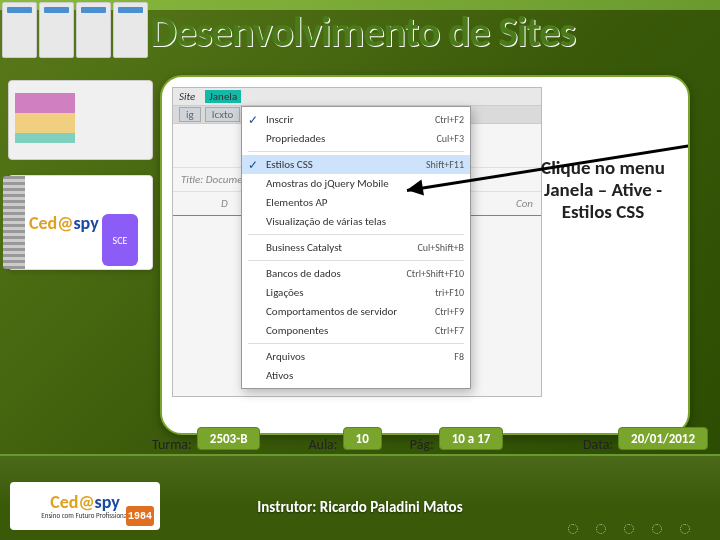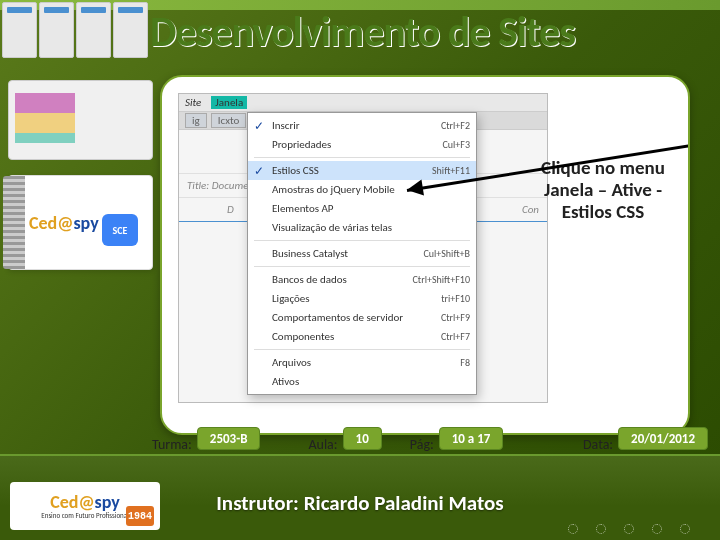--- a/index.html
+++ b/index.html
@@ -2,29 +2,29 @@
 <html><head>
 <meta charset="utf-8">
 <style>
   * { box-sizing: border-box; margin: 0; padding: 0; }
   body { width: 720px; height: 540px; font-family: Calibri, Arial, sans-serif; overflow: hidden; position: relative; background: linear-gradient(135deg, #5a7a1a 0%, #3a5a0a 50%, #2a4a00 100%); }
   .topbar { height: 10px; background: linear-gradient(90deg, #8ab93e, #6a9a2e); }
   .thumbs { position: absolute; top: 0; left: 0; width: 150px; height: 60px; display: flex; gap: 2px; padding: 2px; }
   .thumb { flex: 1; background: #e8e8e8; border: 1px solid #ccc; border-radius: 2px; position: relative; }
   .thumb::after { content: ''; position: absolute; top: 4px; left: 4px; right: 4px; height: 6px; background: #4a90d0; border-radius: 1px; }
   .title { position: absolute; top: 6px; left: 150px; right: 10px; text-align: left; font-size: 42px; font-weight: bold; color: #4a7a1a; text-shadow: 1px 1px 0 #fff; letter-spacing: -1px; }
-  .card { position: absolute; top: 75px; left: 160px; width: 530px; height: 360px; background: #fff; border-radius: 22px; border: 2px solid #7aa52c; box-shadow: 0 3px 10px rgba(0,0,0,.3); padding: 16px; overflow: hidden; }
+  .card { position: absolute; top: 75px; left: 160px; width: 530px; height: 360px; background: #fff; border-radius: 22px; border: 2px solid #7aa52c; box-shadow: 0 3px 10px rgba(0,0,0,.3); padding: 10px; overflow: hidden; }
   .sidebar-imgs { position: absolute; top: 80px; left: 8px; width: 145px; }
   .mock-a { width: 145px; height: 80px; background: #f0f0f0; border: 1px solid #ccc; border-radius: 4px; margin-bottom: 15px; position: relative; }
   .mock-a::before { content:''; position:absolute; top:12px; left:6px; width:60px; height:50px; background: linear-gradient(#d080c0 0 20px,#f0d080 20px 40px,#80d0c0 40px); }
   .mock-b { width: 145px; height: 95px; background: #fff; border: 1px solid #ddd; border-radius: 4px; display: flex; align-items: center; justify-content: flex-start; position: relative; box-shadow: 0 2px 5px rgba(0,0,0,.15); }
   .mock-b::before { content:''; position:absolute; left:-6px; top:0; bottom:0; width:22px; border-radius:3px 0 0 3px; background: repeating-linear-gradient(#999 0 3px,#ccc 3px 6px); }
   .mock-b .logo { margin-left: 20px; font-size: 18px; font-weight: bold; color: #1a4aa0; }
   .mock-b .logo span { color: #e0a020; }
-  .mock-b .sce { position:absolute; right:14px; top:38px; width:36px; height:32px; border-radius:6px; background:#3b82f6; display:flex; align-items:center; justify-content:center; color:#fff; font-size:10px; font-weight:bold; }
+  .mock-b .sce { position:absolute; right:14px; top:38px; width:36px; height:52px; border-radius:6px; background:#8b5cf6; display:flex; align-items:center; justify-content:center; color:#fff; font-size:10px; font-weight:normal; }
   .dw-wrap { width: 370px; height: 310px; border: 1px solid #bbb; background: #f5f5f5; font-size: 11px; position: relative; }
   .dw-menubar { height: 18px; background: #e8e8e8; border-bottom: 1px solid #ccc; display: flex; align-items: center; padding: 0 6px; }
   .dw-menubar span { margin-right: 10px; color: #333; font-style: italic; }
   .dw-tabs { height: 18px; background: #dadada; border-bottom: 1px solid #ccc; display:flex; align-items:center; padding: 0 6px; color:#666; font-style: italic; }
   .dw-tabs b { background:#cfd4da; border:1px solid #aaa; padding:0 6px; margin-right:4px; font-style:normal; font-weight:normal; }
   .menu { position: absolute; top: 18px; left: 68px; width: 230px; background: #fff; border: 1px solid #999; box-shadow: 2px 4px 10px rgba(0,0,0,.25); display: flex; flex-direction: column; padding: 3px 0; z-index: 5; }
   .menu .row { display: flex; align-items: center; height: 19px; padding: 0 6px 0 24px; position: relative; color: #333; }
   .menu .row.hl { background: #cde3fb; }
   .menu .row .sc { margin-left: auto; color: #555; font-size: 10px; }
   .menu .row .ck { position: absolute; left: 6px; color: #1a4aa0; font-size: 12px; }
@@ -38,21 +38,21 @@
   .footer { position: absolute; bottom: 0; left: 0; right: 0; height: 86px; background: linear-gradient(180deg, #4a6a1a 0%, #3a5a0a 60%); border-top: 2px solid #6a9a2e; }
   .footer-row { position: absolute; top: -34px; left: 0; right: 0; height: 32px; display: flex; align-items: center; gap: 8px; padding: 0 12px; }
   .lbl { font-size: 14px; color: #222; margin-top: 13px; }
   .val { background: #7aa52c; color: #fff; font-weight: bold; padding: 3px 12px; border-radius: 4px; border: 1px solid #5a8520; font-size: 13px; min-width: 34px; text-align: center; }
   .footer-row .grp { display: flex; align-items: center; gap: 5px; }
   .footer-logo { position: absolute; left: 10px; bottom: 10px; width: 150px; height: 48px; background: #fff; border-radius: 4px; display: flex; align-items: center; justify-content: center; flex-direction: column; }
   .footer-logo .t { font-size: 18px; font-weight: bold; color: #1a4aa0; line-height: 1; }
   .footer-logo .t span { color: #e0a020; }
   .footer-logo .yr { position:absolute; right:6px; bottom:4px; width:28px; height:20px; border-radius:3px; background:#e07020; color:#fff; font-size:10px; font-weight:bold; display:flex; align-items:center; justify-content:center;font-family:Liberation Mono, monospace; }
   .footer-logo .sub { font-size: 7px; color: #333; }
-  .instr { position: absolute; bottom: 24px; left: 0; right: 0; text-align: center; color: #fff; font-size: 21px; font-weight: bold; text-shadow: 0 1px 2px rgba(0,0,0,.5); }
+  .instr { position: absolute; bottom: 24px; left: 0; right: 0; text-align: center; color: #fff; font-size: 15px; font-weight: bold; text-shadow: 0 1px 2px rgba(0,0,0,.5); }
   .dots { position: absolute; right: 30px; bottom: 6px; display: flex; gap: 18px; }
   .dots i { width: 10px; height: 10px; border: 1.5px dotted rgba(255,255,255,.6); border-radius: 50%; display: block; }
 </style>
 </head>
 <body>
 
 <div class="topbar"></div>
 
 <div class="thumbs">
   <div class="thumb"></div>

